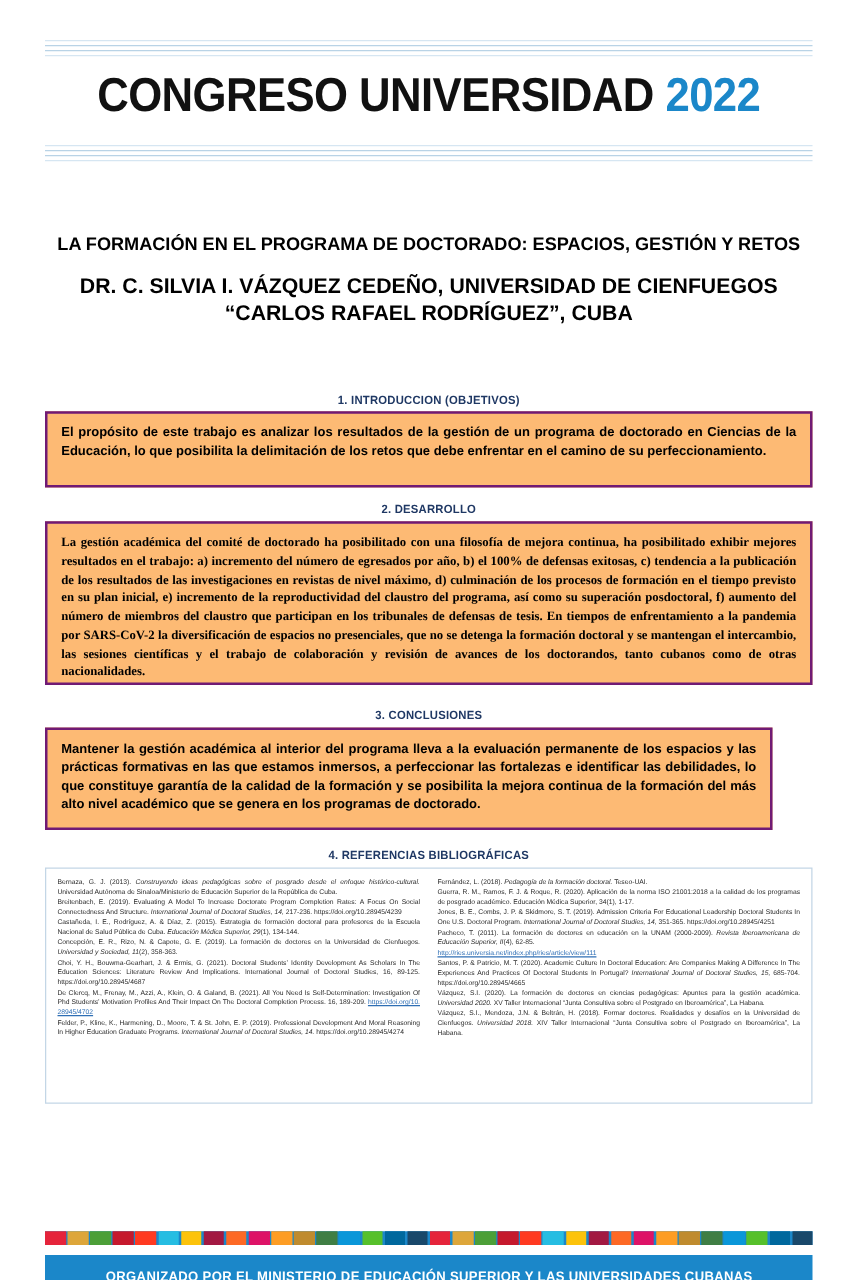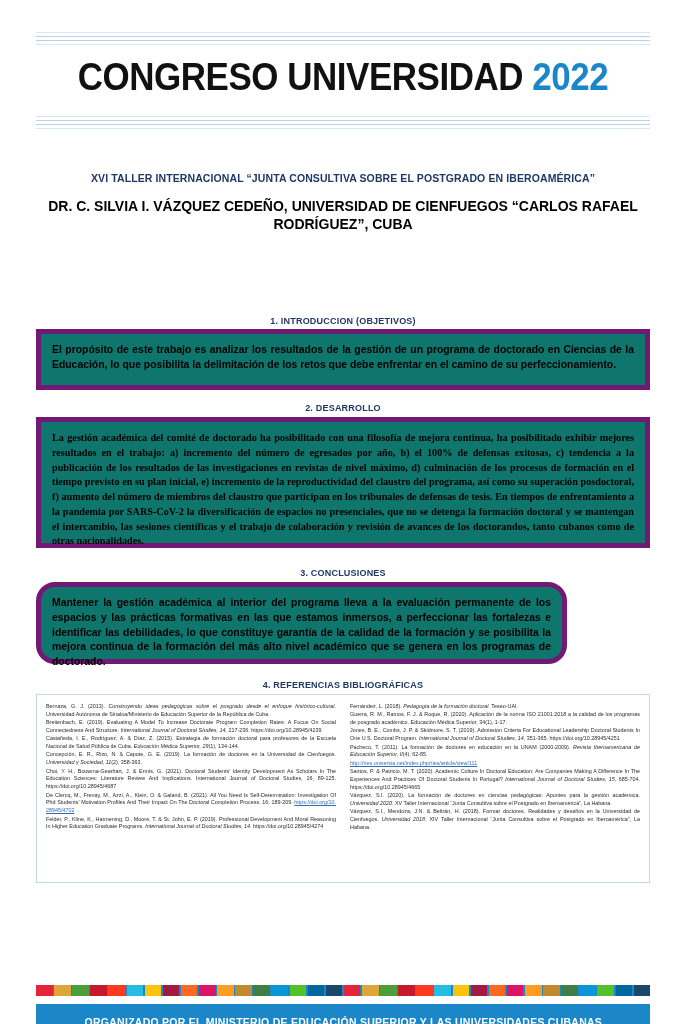--- a/index.html
+++ b/index.html
@@ -71,21 +71,21 @@
     margin-top: 15px;
     color: #000000;
     font-weight: bold;
     font-size: 14.5px;
     line-height: 1.25;
   }
   .authors {
     margin-top: 13px;
     color: #000000;
     font-weight: bold;
-    font-size: 14px;
+    font-size: 17px;
     line-height: 1.28;
   }
 
   
   .section-heading {
     position: absolute;
     width: 686px;
     left: 0;
     text-align: center;
     color: #1f3864;
@@ -93,22 +93,22 @@
     font-weight: bold;
     font-size: 9.5px;
     letter-spacing: 0.2px;
     transform: scaleX(0.95);
   }
 
   
   .content-box {
     position: absolute;
     box-sizing: border-box;
-    border: 5px solid #701a75;
-    background: #0f766e;
+    border: 2px solid #701a75;
+    background: #fdba74;
     padding: 9px 11px 9px 11px;
   }
   .box-text {
     text-align: justify;
     font-weight: bold;
     color: #000;
   }
   .box-text.arial {
     font-family: "Liberation Sans", sans-serif;
     font-size: 10.4px;
@@ -202,39 +202,39 @@
 
   <div class="rule-stack bottom">
     <div class="rule faint"></div>
     <div class="rule"></div>
     <div class="rule"></div>
     <div class="rule faint"></div>
   </div>
 </div>
 
 <div class="title-block">
-  <div class="workshop-line">XVI TALLER INTERNACIONAL “JUNTA CONSULTIVA SOBRE EL POSTGRADO EN IBEROAMÉRICA”</div>
+  <div class="paper-title">LA FORMACIÓN EN EL PROGRAMA DE DOCTORADO: ESPACIOS, GESTIÓN Y RETOS</div>
   <div class="authors">DR. C. SILVIA I. VÁZQUEZ CEDEÑO, UNIVERSIDAD DE CIENFUEGOS “CARLOS RAFAEL  RODRÍGUEZ”, CUBA</div>
 </div>
 
 <div class="section-heading" style="top:315px;">1. INTRODUCCION (OBJETIVOS)</div>
 
 <div class="content-box" style="left:36px; top:329px; width:614px; height:61px;">
   <div class="box-text arial">El propósito de este trabajo es analizar los resultados de la gestión de un programa de doctorado en Ciencias de la Educación, lo que posibilita la delimitación de los retos que debe enfrentar en el camino de su perfeccionamiento.</div>
 </div>
 
 <div class="section-heading" style="top:402px;">2. DESARROLLO</div>
 
 <div class="content-box" style="left:36px; top:417px; width:614px; height:131px;">
   <div class="box-text narrow">La gestión académica del comité de doctorado ha posibilitado con una filosofía de mejora continua, ha posibilitado exhibir mejores resultados en el trabajo: a) incremento del número de egresados por año, b) el 100% de defensas exitosas, c) tendencia a la publicación de los resultados de las investigaciones en revistas de nivel máximo, d) culminación de los procesos de formación en el tiempo previsto en su plan inicial, e) incremento de la reproductividad del claustro del programa, así como su superación posdoctoral, f) aumento del número de miembros del claustro que participan en los tribunales de defensas de tesis. En tiempos de enfrentamiento a la pandemia por SARS-CoV-2 la diversificación de espacios no presenciales, que no se detenga la formación doctoral y se mantengan el intercambio, las sesiones científicas y el trabajo de colaboración y revisión de avances de los doctorandos, tanto cubanos como de otras nacionalidades.</div>
 </div>
 
 <div class="section-heading" style="top:567px;">3. CONCLUSIONES</div>
 
-<div class="content-box" style="left:36px; top:582px; width:531px; height:82px;border-radius:19px;">
+<div class="content-box" style="left:36px; top:582px; width:582px; height:82px;">
   <div class="box-text arial">Mantener la gestión académica al interior del programa lleva a la evaluación permanente de los espacios y las prácticas formativas en las que estamos inmersos, a perfeccionar las fortalezas e identificar las debilidades, lo que constituye garantía de la calidad de la formación y se posibilita la mejora continua de la formación del más alto nivel académico que se genera en los programas de doctorado.</div>
 </div>
 
 <div class="section-heading" style="top:679px;">4. REFERENCIAS BIBLIOGRÁFICAS</div>
 
 <div class="refs-box">
   <div class="refs-col" id="refs-left">
       <div class="ref-item">Bernaza, G. J. (2013). <i>Construyendo ideas pedagógicas sobre el posgrado desde el enfoque histórico-cultural.</i> Universidad Autónoma de Sinaloa/Ministerio de Educación Superior de la República de Cuba.</div>
       <div class="ref-item">Breitenbach, E. (2019). Evaluating A Model To Increase Doctorate Program Completion Rates: A Focus On Social Connectedness And Structure. <i>International Journal of Doctoral Studies, 14,</i> 217-236. https://doi.org/10.28945/4239</div>
       <div class="ref-item">Castañeda, I. E., Rodríguez, A. &amp; Díaz, Z. (2015). Estrategia de formación doctoral para profesores de la Escuela Nacional de Salud Pública de Cuba. <i>Educación Médica Superior, 29</i>(1), 134-144.</div>

